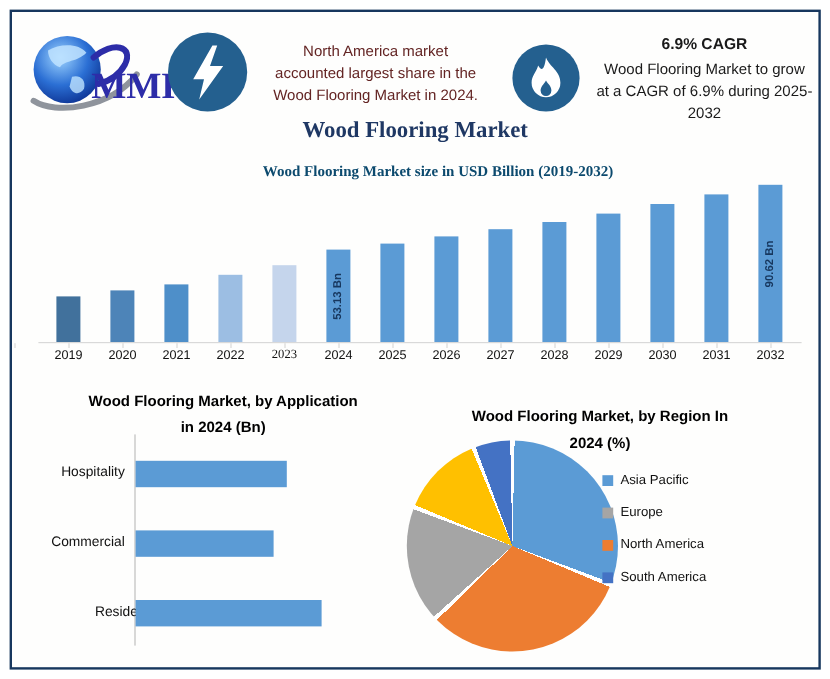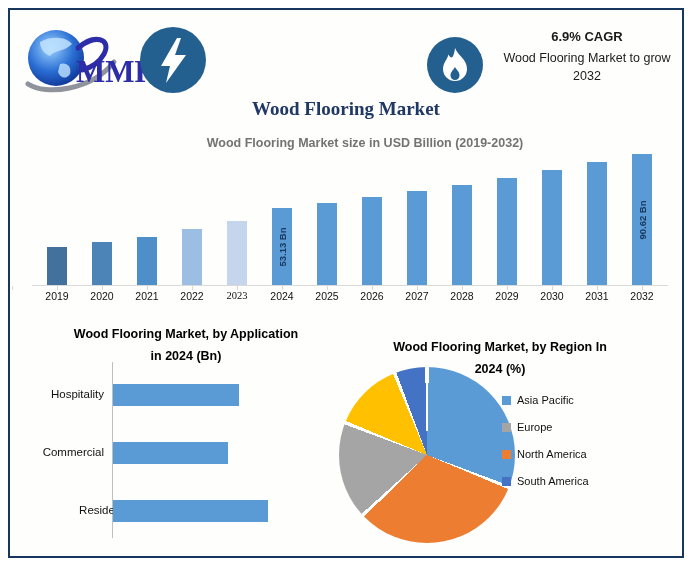--- a/index.html
+++ b/index.html
@@ -11,21 +11,21 @@
   .logo{position:absolute;left:10px;top:12px;width:150px;height:78px;}
   .icon-circle{position:absolute;border-radius:50%;display:flex;align-items:center;justify-content:center;}
   .bolt-circle{left:130px;top:17px;width:66px;height:66px;}
   .flame-circle{left:417px;top:27px;width:56px;height:56px;}
   .note-left{position:absolute;left:192px;top:24px;width:222px;text-align:center;font-size:12.5px;line-height:18px;color:#632423;}
   .note-right{position:absolute;left:480px;top:18px;width:194px;text-align:center;font-size:12.5px;line-height:18px;color:#1a1a1a;}
   .note-right .cagr{font-weight:bold;font-size:13px;margin-bottom:3px;}
   .page-title{position:absolute;left:0;top:88px;width:100%;margin:0;text-align:center;font-family:"Liberation Serif",serif;font-size:19px;font-weight:bold;color:#1F3864;}
 
   
-  .bar-title{position:absolute;left:40px;top:126px;width:630px;margin:0;text-align:center;font-size:12.5px;font-weight:bold;color:#737373;}
+  .bar-title{position:absolute;left:40px;top:126px;width:630px;margin:0;text-align:center;font-size:12.5px;font-weight:bold;color:#0c4a6e;font-family:Liberation Serif, serif;}
   #bar-plot{position:absolute;left:0;top:144px;width:674px;height:131px;}
   .vbar{position:absolute;bottom:0;width:20px;}
   .vlabel{position:absolute;left:50%;top:50%;transform:translate(-50%,-50%) rotate(180deg);writing-mode:vertical-rl;font-size:9.5px;font-weight:bold;color:#17375E;white-space:nowrap;}
   .baseline{position:absolute;left:22px;top:275px;width:636px;height:1px;background:#D9D9D9;}
   .tick{position:absolute;top:276px;width:1px;height:4px;background:#D9D9D9;}
   #bar-xaxis{position:absolute;left:0;top:280px;width:613px;height:14px;}
   .xtick-label{position:absolute;width:45px;text-align:center;font-size:10.5px;color:#111;}
 
   
   .app-title{position:absolute;left:20px;top:313px;width:312px;margin:0;text-align:center;font-size:12.5px;font-weight:bold;color:#000;line-height:22px;}
@@ -63,31 +63,37 @@
         <text x="56" y="60" font-family="Liberation Serif, serif" font-weight="bold" font-size="31" fill="#2D2DA8">MMR</text>
       </svg>
     </div>
 
     <div class="icon-circle bolt-circle" style="background:#24608F">
       <svg width="66" height="66" viewBox="0 0 66 66">
         <path d="M37 11 L21 39 h9 L26 56 L46 28 h-11 L41 11 Z" fill="#ffffff"></path>
       </svg>
     </div>
 
+    <div class="note-left">
+      <div>North America market</div>
+      <div>accounted largest share in the</div>
+      <div>Wood Flooring Market in 2024.</div>
+    </div>
 
     <div class="icon-circle flame-circle" style="background:#24608F">
       <svg width="56" height="56" viewBox="0 0 56 56">
         <path d="M28 11 C 31 19, 40 22, 40 32 A 12 12 0 0 1 16 32 C 16 26, 20 23, 21.5 17.5 C 24 22, 26.5 22.5, 28 11 Z" fill="#ffffff"></path>
         <path d="M28 30 C 30 33.5, 32.5 34.5, 32.5 38.5 A 4.5 4.5 0 0 1 23.5 38.5 C 23.5 35, 26 33.5, 28 30 Z" fill="#24608F"></path>
       </svg>
     </div>
 
     <div class="note-right">
       <div class="cagr">6.9% CAGR</div>
       <div>Wood Flooring Market to grow</div>
+      <div>at a CAGR of 6.9% during 2025-</div>
       <div>2032</div>
     </div>
 
     <h1 class="page-title">Wood Flooring Market</h1>
 
     <h2 class="bar-title">Wood Flooring Market size in USD Billion (2019-2032)</h2>
     <div id="bar-plot">
         <div class="vbar" style="left: 37px; height: 38px; background: rgb(65, 113, 156);"></div>
         <div class="vbar" style="left: 82px; height: 43px; background: rgb(77, 132, 184);"></div>
         <div class="vbar" style="left: 127px; height: 48px; background: rgb(78, 143, 201);"></div>

